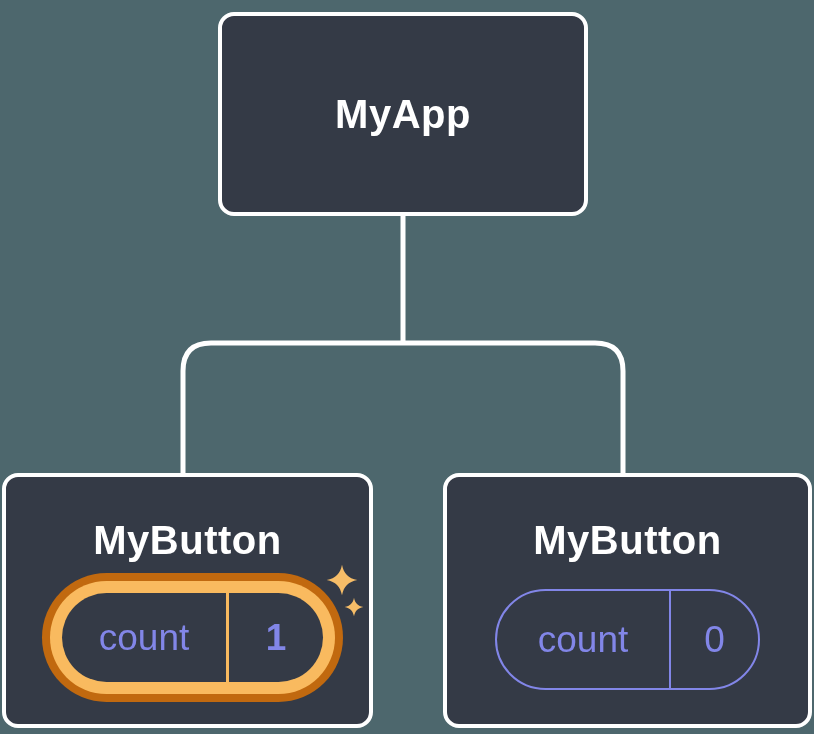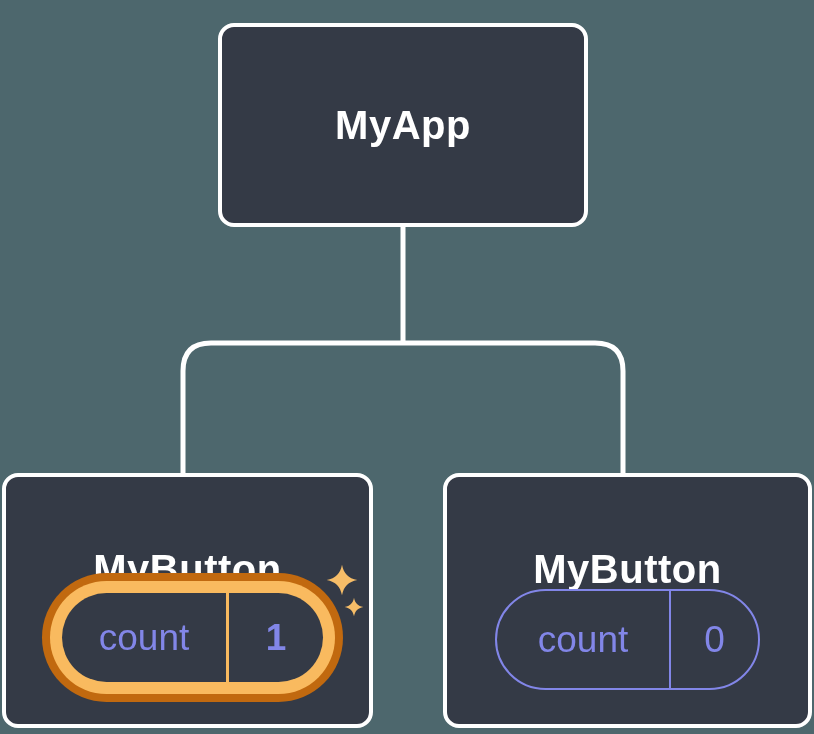--- a/index.html
+++ b/index.html
@@ -36,42 +36,41 @@
     stroke-width: 5;
     fill: none;
   }
   .node {
     position: absolute;
     background: var(--node-fill);
     border: 4px solid var(--node-border);
     border-radius: 16px;
   }
   .node-root {
-    left: 218px; top: 23px;
+    left: 218px; top: 12px;
     width: 370px; height: 204px;
     display: flex;
     align-items: center;
     justify-content: center;
   }
   .node-left  { left: 2px;   top: 473px; width: 371px; height: 255px; }
   .node-right { left: 443px; top: 473px; width: 369px; height: 255px; }
   .node-title {
     color: #ffffff;
     font-size: 40px;
     font-weight: 700;
     letter-spacing: 0.5px;
     text-align: center;
     line-height: 44px;
     white-space: nowrap;
   }
   .child-title {
     position: absolute;
     left: 0; right: 0;
     top: 41px;
-    margin-top: 29px;
   }
   
   .badge-hot {
     position: absolute;
     left: 36px; top: 96px;
     width: 301px; height: 129px;
     background: var(--highlight-outer);
     border-radius: 999px;
     padding: 8px;
   }

